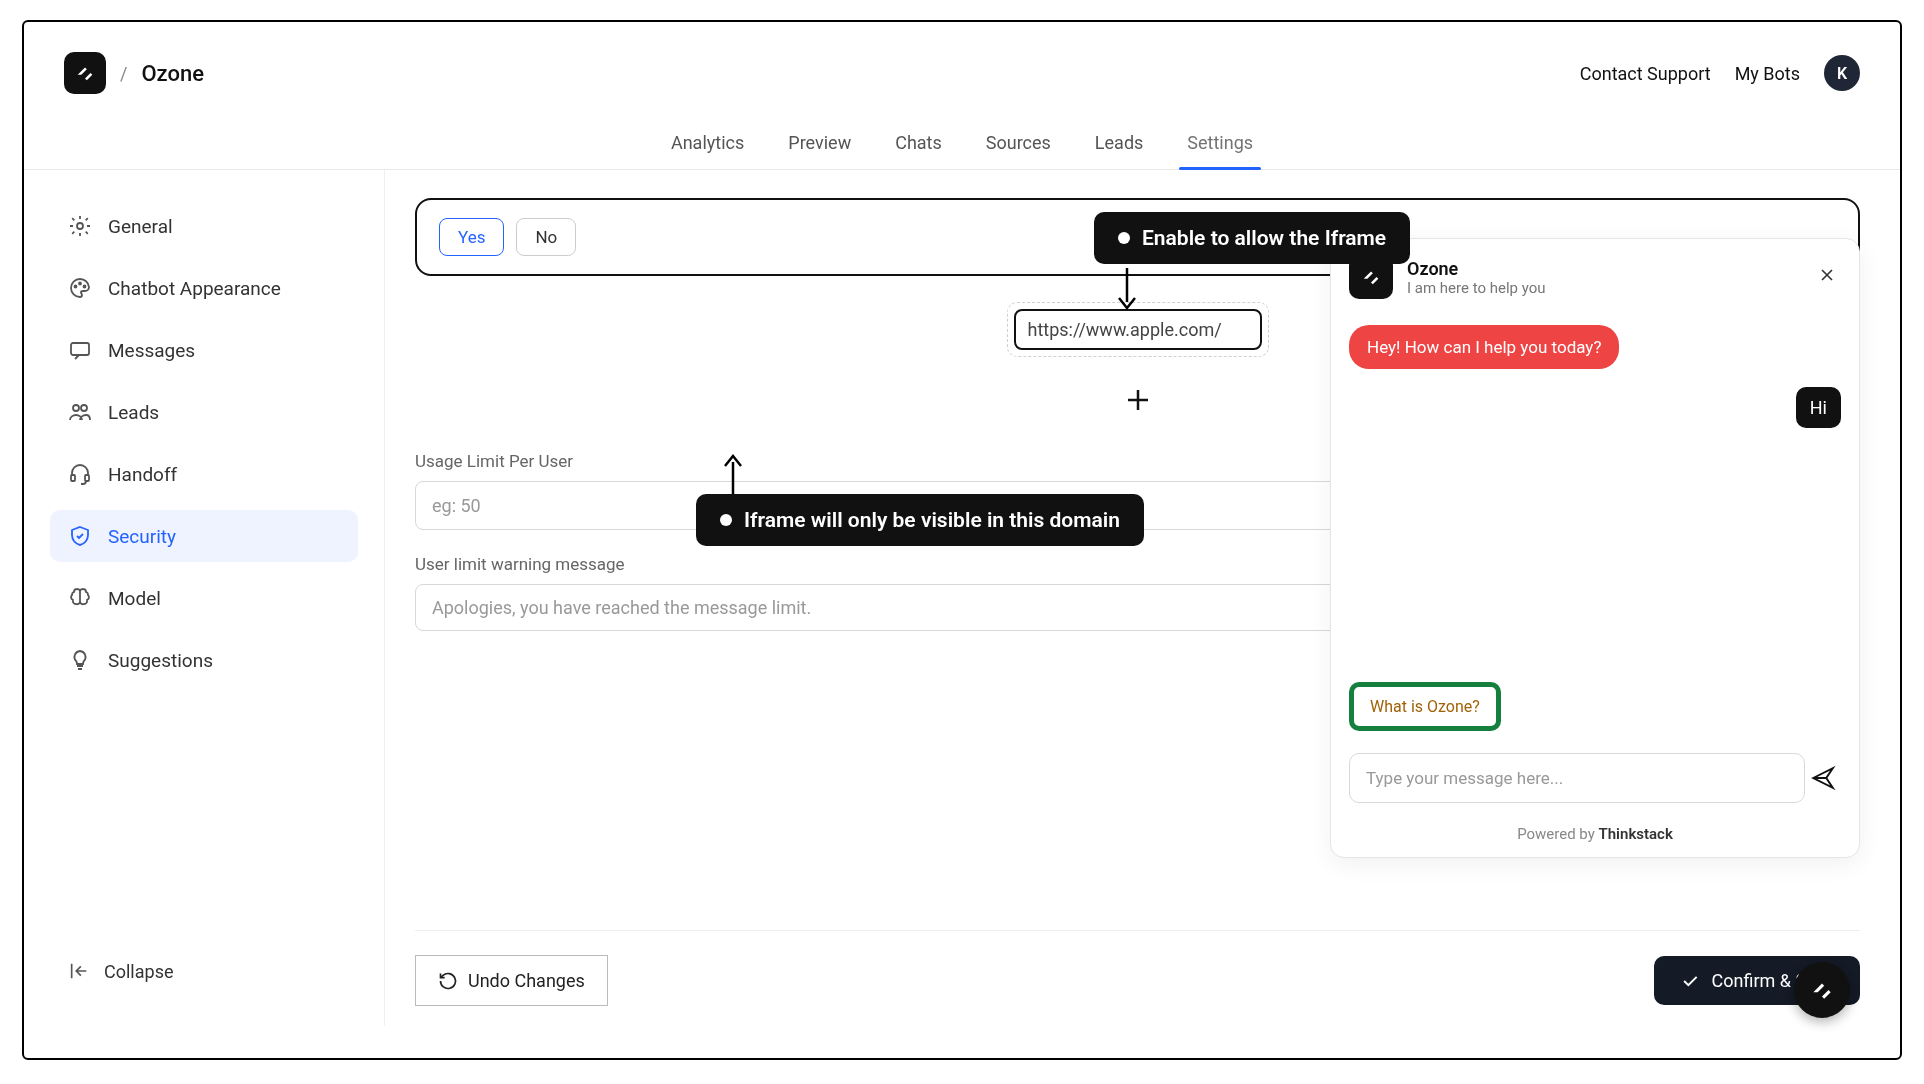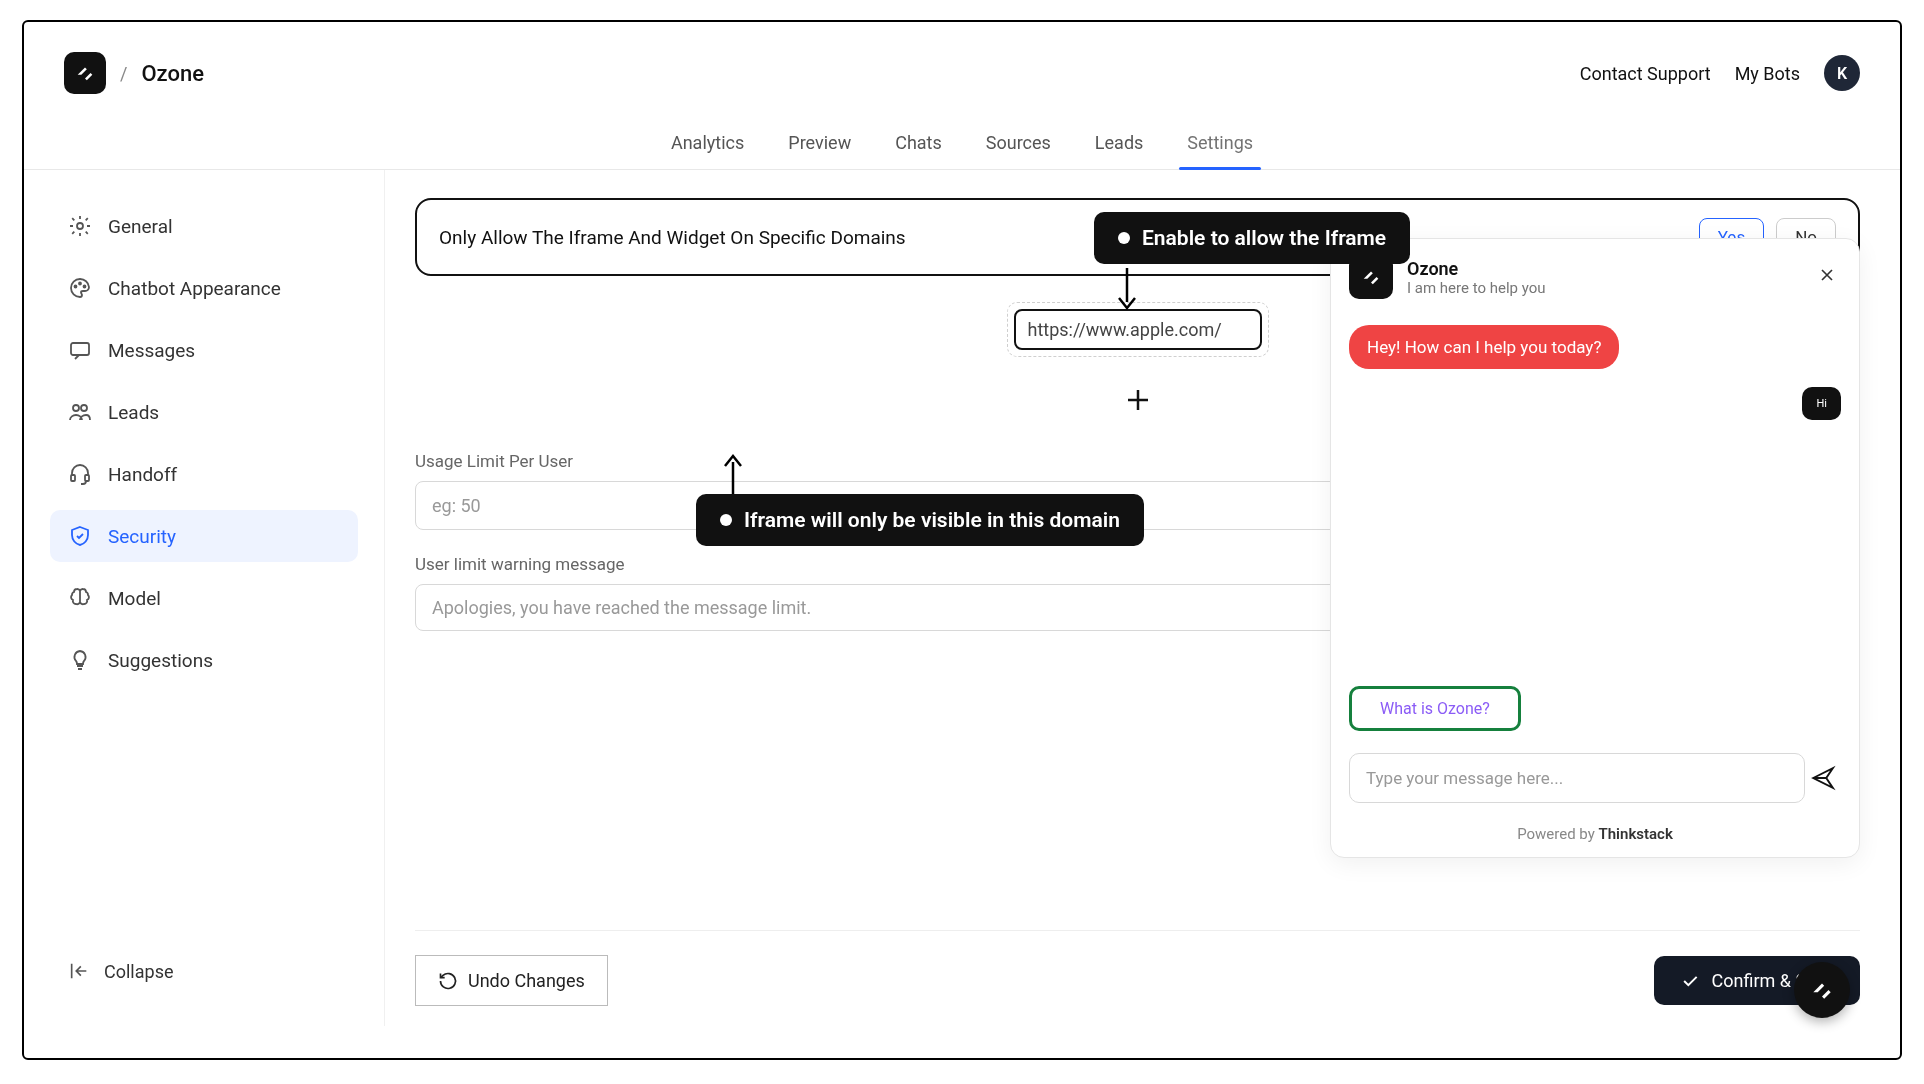--- a/index.html
+++ b/index.html
@@ -54,23 +54,23 @@
   
   .chat { position:absolute; right:40px; top:216px; width:530px; height:620px; border:1px solid #e5e5e5; border-radius:14px; box-shadow:0 6px 24px rgba(0,0,0,0.06); background:#fff; display:flex; flex-direction:column; overflow:hidden; }
   .chat-head { display:flex; align-items:center; gap:14px; padding:16px 18px; }
   .chat-logo { width:44px; height:44px; border-radius:10px; background:#111; display:flex; align-items:center; justify-content:center; }
   .chat-logo svg { width:22px; height:22px; }
   .chat-title { font-size:18px; font-weight:600; color:#111; }
   .chat-sub { font-size:15px; color:#777; }
   .chat-close { margin-left:auto; cursor:pointer; color:#333; font-size:22px; padding:4px; }
   .chat-body { flex:1; padding: 10px 18px; display:flex; flex-direction:column; gap:18px; }
   .bubble-bot { align-self:flex-start; background:#ef4444; color:#fff; padding:12px 18px; border-radius:20px; font-size:17px; max-width:80%; }
-  .bubble-user { align-self:flex-end; background:#111; color:#fff; padding:10px 14px; border-radius:10px; font-size:11px; }
+  .bubble-user { align-self:flex-end; background:#111; color:#fff; padding:10px 14px; border-radius:10px; font-size:18px; }
   .chip-row { padding: 0 18px 10px 18px; }
-  .chip { display:inline-block; border:3px solid #15803d; border-radius:10px; padding:10px 28px; font-size:16px; color:#8b5cf6; cursor:pointer; background:#fff; }
+  .chip { display:inline-block; border:5px solid #15803d; border-radius:10px; padding:10px 16px; font-size:16px; color:#a16207; cursor:pointer; background:#fff; }
   .chat-input-row { display:flex; gap:0; padding:12px 18px; align-items:center; }
   .chat-input { flex:1; border:1.5px solid #d8d8d8; border-radius:10px; padding:14px 16px; font-size:17px; }
   .chat-input::placeholder { color:#999; }
   .send-btn { width:36px; height:36px; display:flex; align-items:center; justify-content:center; cursor:pointer; }
   .send-btn svg { width:26px; height:26px; stroke:#111; fill:none; stroke-width:1.8; }
   .chat-footer { text-align:center; padding:10px 0 14px 0; font-size:15px; color:#888; }
   .chat-footer b { color:#333; font-weight:600; }
   .fab { position:absolute; right:50px; bottom:40px; width:56px; height:56px; border-radius:50%; background:#111; display:flex; align-items:center; justify-content:center; cursor:pointer; box-shadow:0 4px 12px rgba(0,0,0,0.3); }
   .fab svg { width:26px; height:26px; }
   
@@ -178,21 +178,20 @@
       <div class="collapse-item">
         <svg viewBox="0 0 24 24">
             <path d="M4 4v16M14 7l-5 5 5 5M9 12h11"></path>
           </svg>
         <span>Collapse</span>
       </div>
     </div>
 
     <div class="main">
       <div class="panel-row">
-        <span class="panel-label">Only Allow The Iframe And Widget On Specific Domains</span>
         <div class="yn">
           <button class="yn-btn yes">Yes</button>
           <button class="yn-btn">No</button>
         </div>
       </div>
 
       <div class="domain-row">
         <div class="domain-dashed">
           <div class="domain-input-wrap">
             <input class="domain-input" value="https://www.apple.com/" style="">

